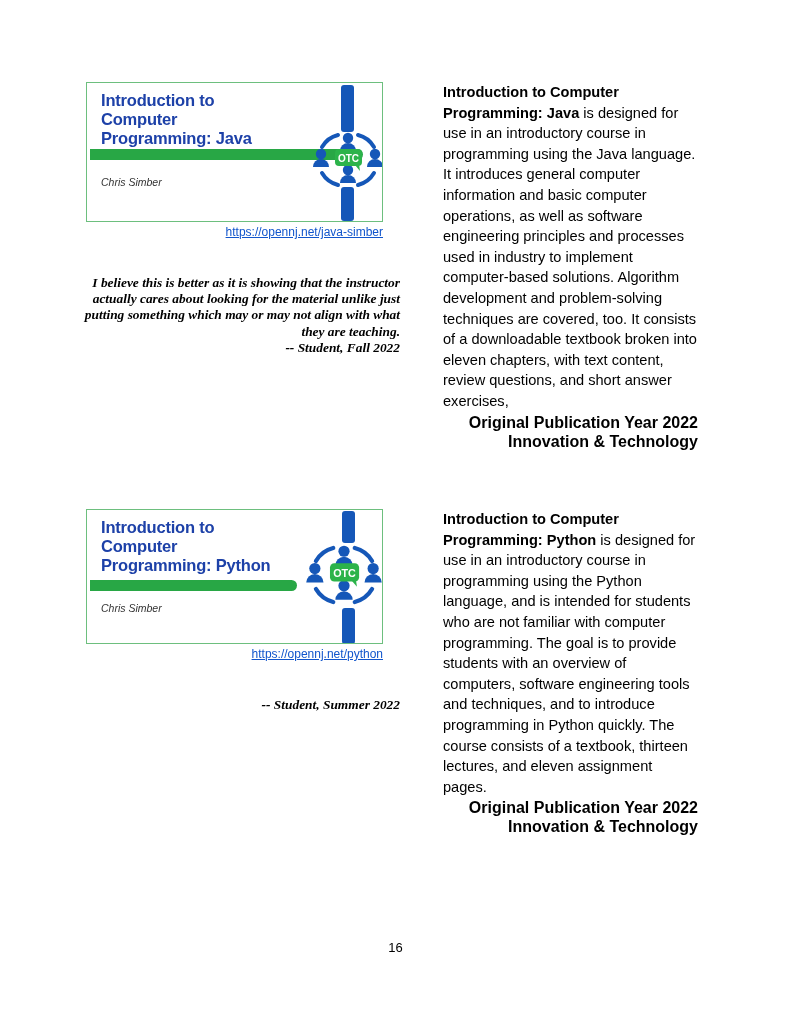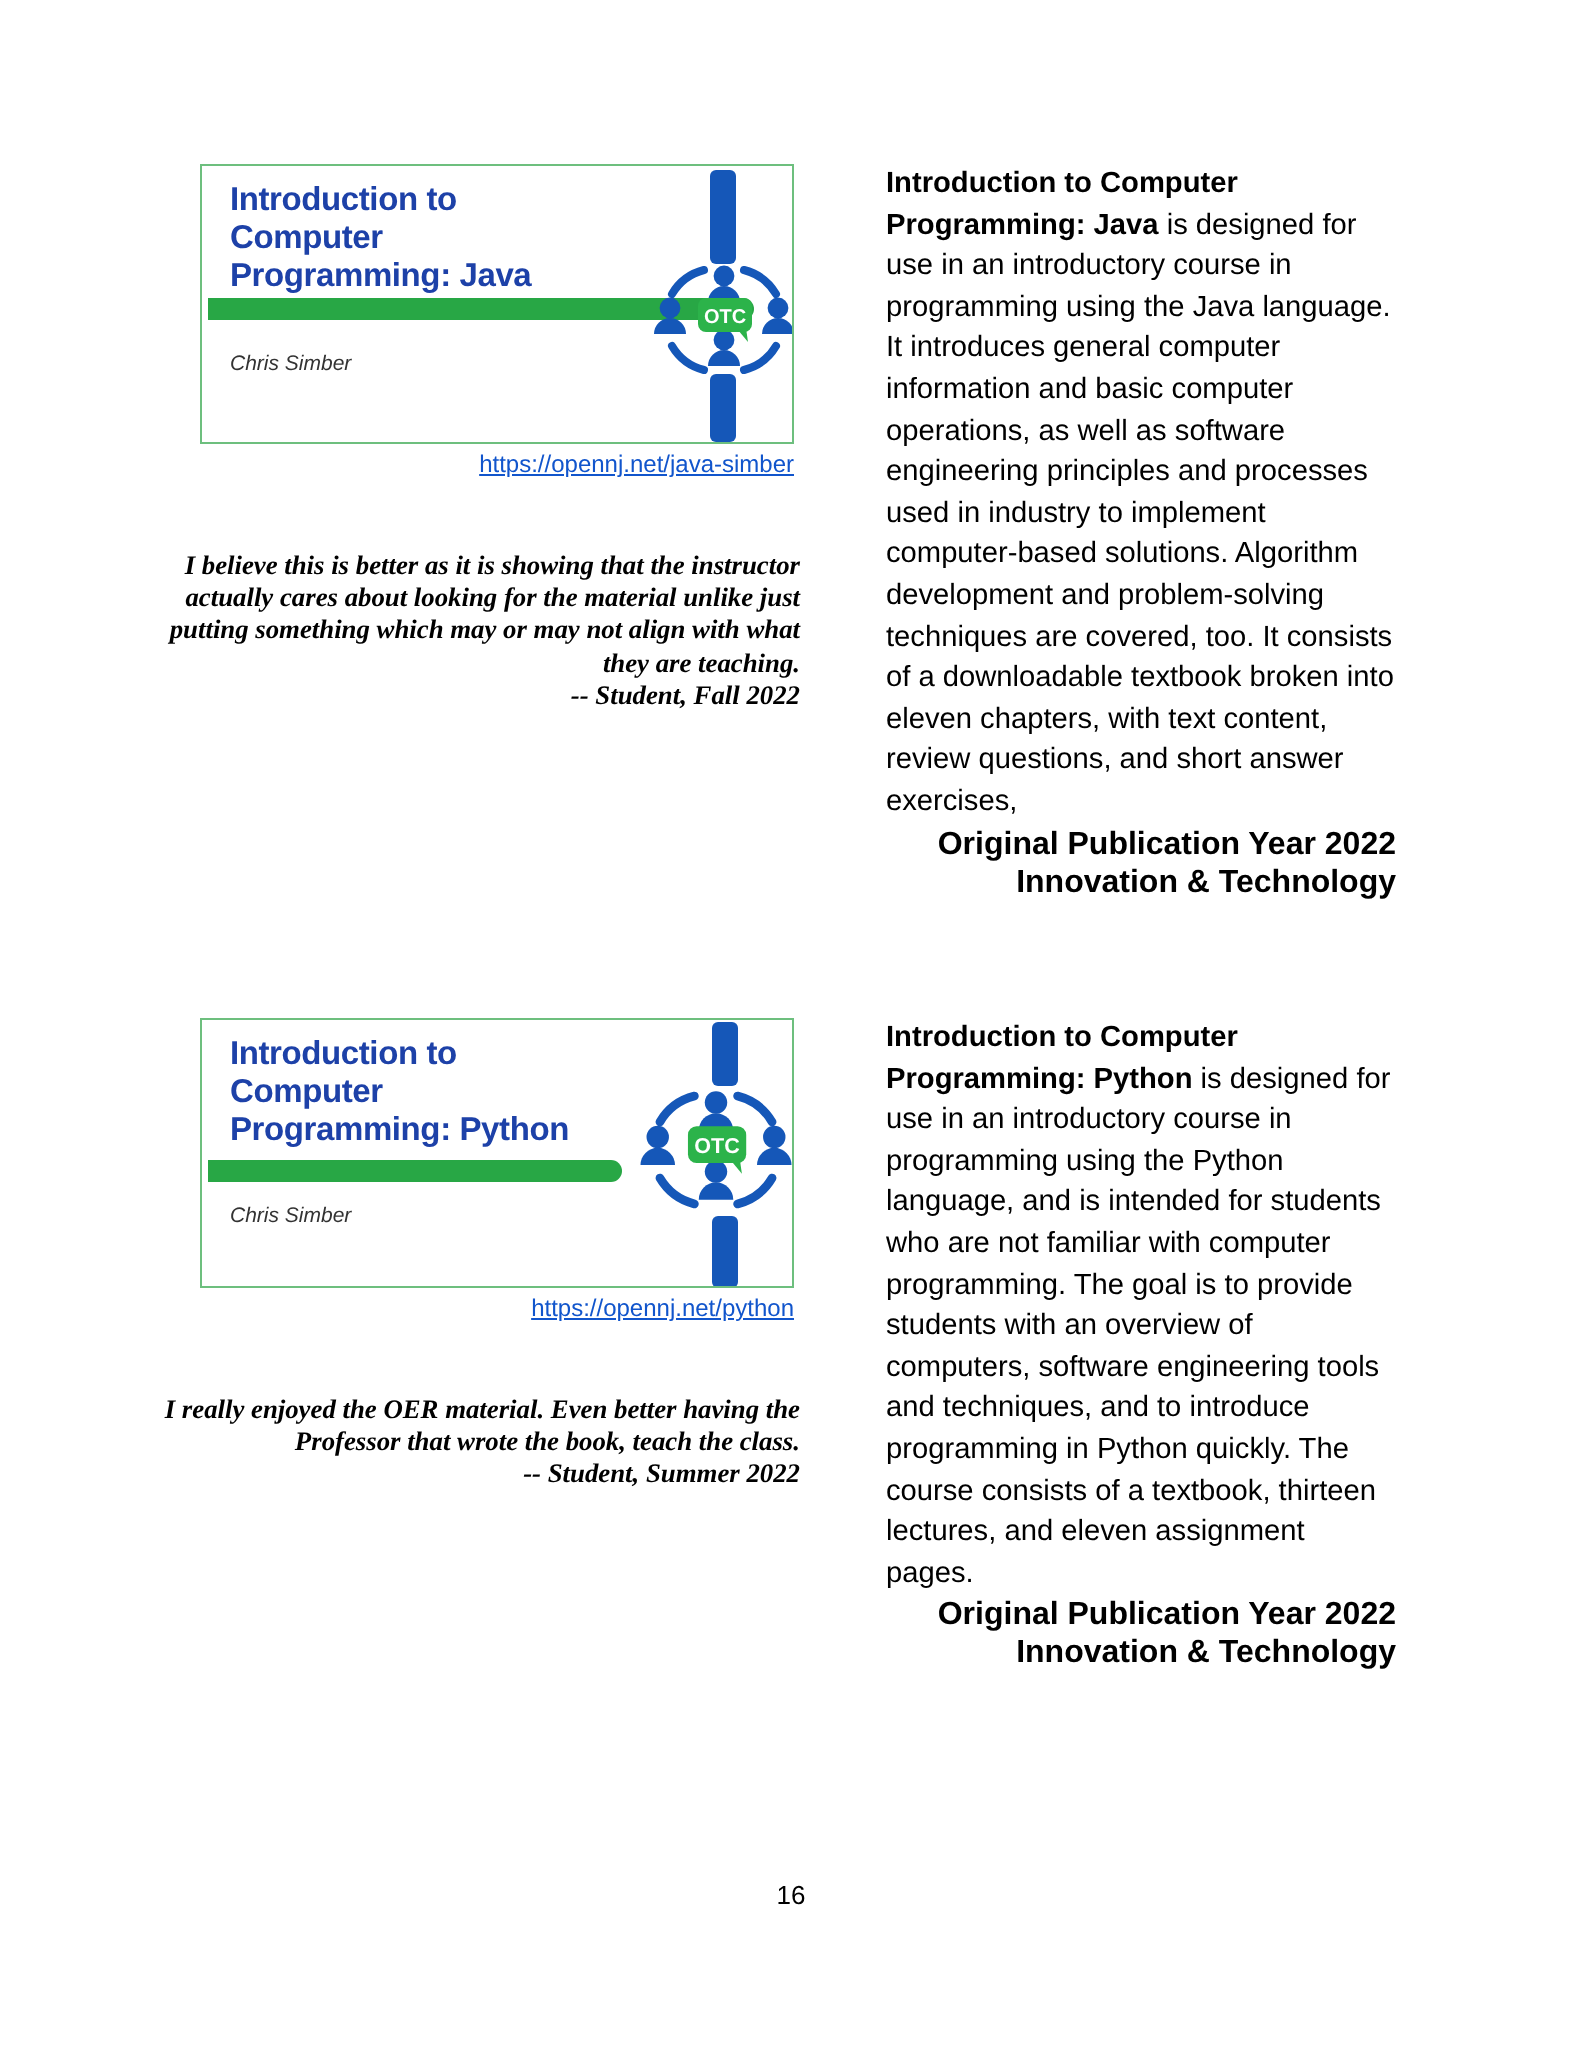--- a/index.html
+++ b/index.html
@@ -36,21 +36,21 @@
   }
   .entry-right {
     width: 255px;
     margin-left: 37px;
     flex: 0 0 255px;
   }
 
   
   .cover-wrap {
     width: 357px;
-    margin-left: 42px;
+    margin-left: 28px;
   }
   .cover {
     position: relative;
     box-sizing: border-box;
     width: 297px;
     height: 140px;
     border: 1px solid #6dbf7e;
     background: #ffffff;
     overflow: hidden;
   }
@@ -259,21 +259,20 @@
             <path d="M 45 36 l 5 6 l -1 -7 z" fill="#2cb34a"></path>
             <text x="38.5" y="32.5" font-family="Liberation Sans, sans-serif" font-size="10" font-weight="bold" fill="#ffffff" text-anchor="middle">OTC</text>
           </svg>
 
         </div>
 
         <a class="cover-url" href="#">https://opennj.net/python</a>
       </div>
 
       <div class="quote">
-        <span>I really enjoyed the OER material. Even better having the Professor that wrote the book, teach the class.</span>
         <span class="quote-attrib">-- Student, Summer 2022</span>
       </div>
 
     </div>
 
     <div class="entry-right">
       <div class="desc">
         <b>Introduction to Computer Programming: Python</b><span> is designed for use in an introductory course in programming using the Python language, and is intended for students who are not familiar with computer programming. The goal is to provide students with an overview of computers, software engineering tools and techniques, and to introduce programming in Python quickly. The course consists of a textbook, thirteen lectures, and eleven assignment pages.</span>
       </div>
       <div class="desc-footer">

